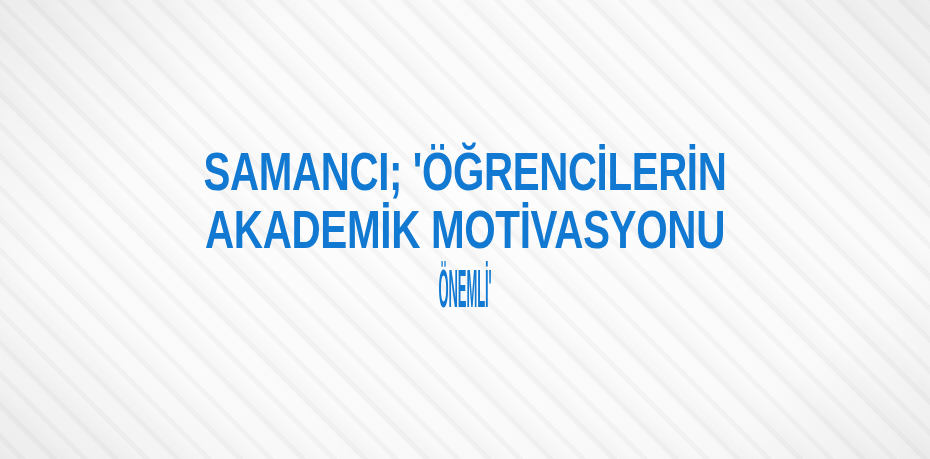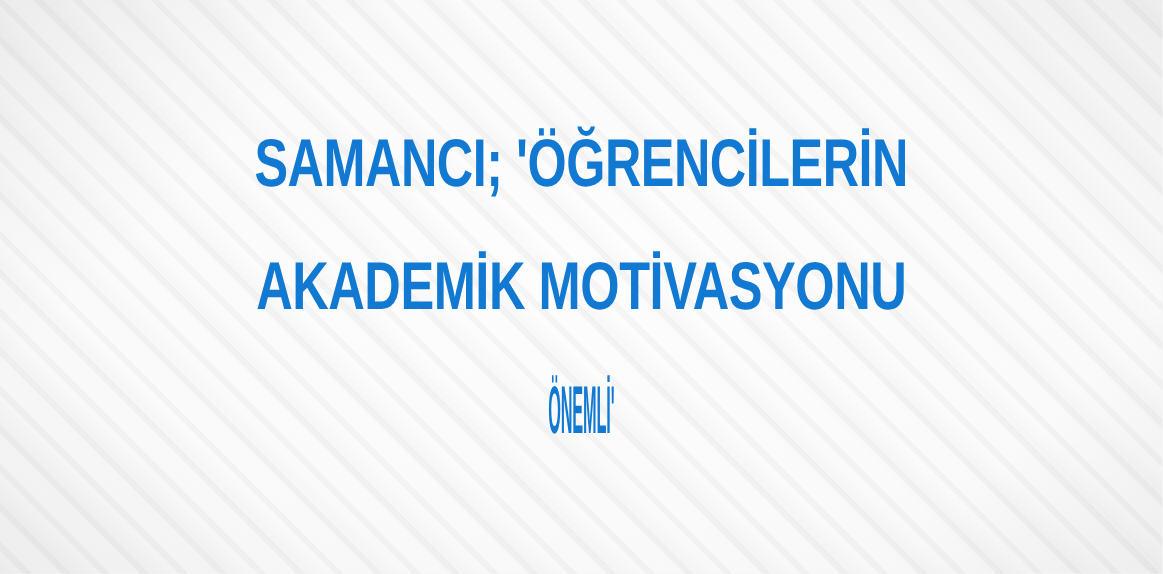--- a/index.html
+++ b/index.html
@@ -83,21 +83,20 @@
     right: 0;
     top: 0;
     height: 459px;
     display: flex;
     flex-direction: column;
     align-items: center;
     justify-content: center;
     text-align: center;
     padding: 0 26px;
     box-sizing: border-box;
-    gap: 40px;
   }
 
   .headline-line {
     display: block;
     width: 100%;
     color: #1179d1;
     font-family: "Liberation Sans", "DejaVu Sans", sans-serif;
     font-weight: 700;
     font-size: 54px;
     line-height: 1.08;

